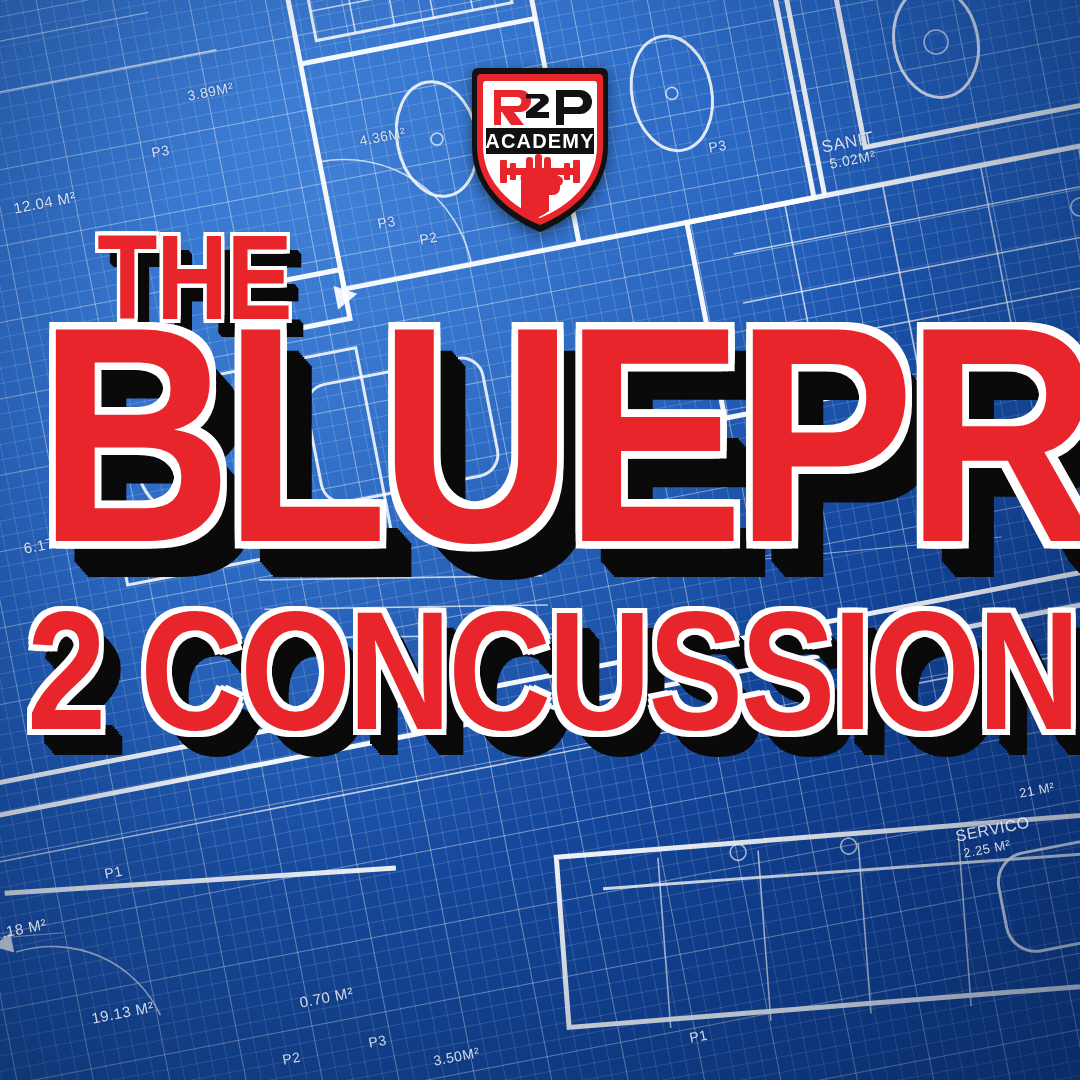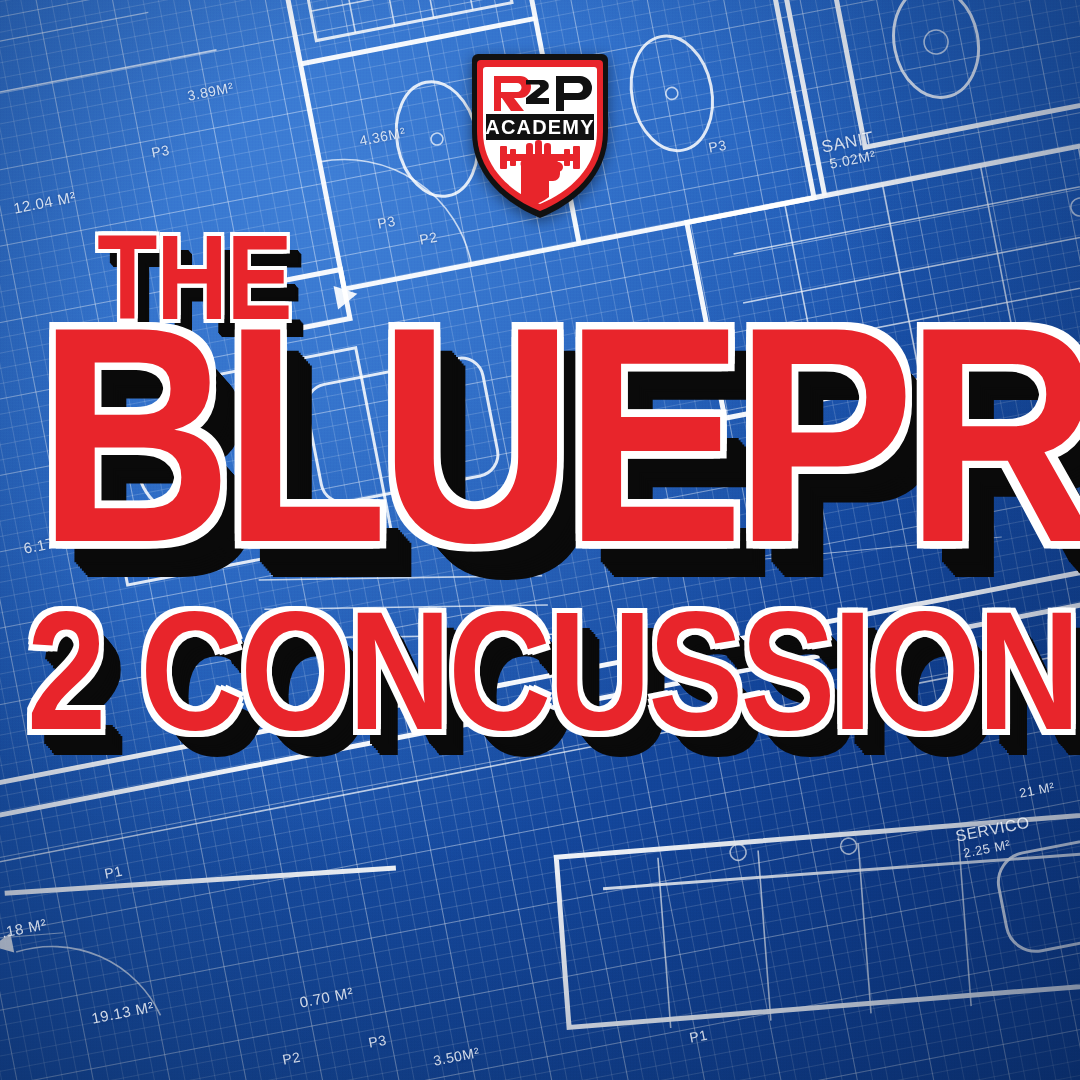--- a/index.html
+++ b/index.html
@@ -91,21 +91,21 @@
     transform: rotate(-11deg);
     transform-origin: 0 0;
     text-shadow: 0 0 3px rgba(0,40,110,.5);
     user-select: none;
   }
 
   
   .logo-wrap {
     position: absolute;
     left: 50%;
-    top: 50px;
+    top: 64px;
     transform: translateX(-50%);
     width: 152px;
     height: 172px;
     z-index: 6;
     filter: drop-shadow(0 4px 7px rgba(0,0,0,.45));
   }
   .logo-wrap svg { width:100%; height:100%; display:block; }
 
   
   .headline {

